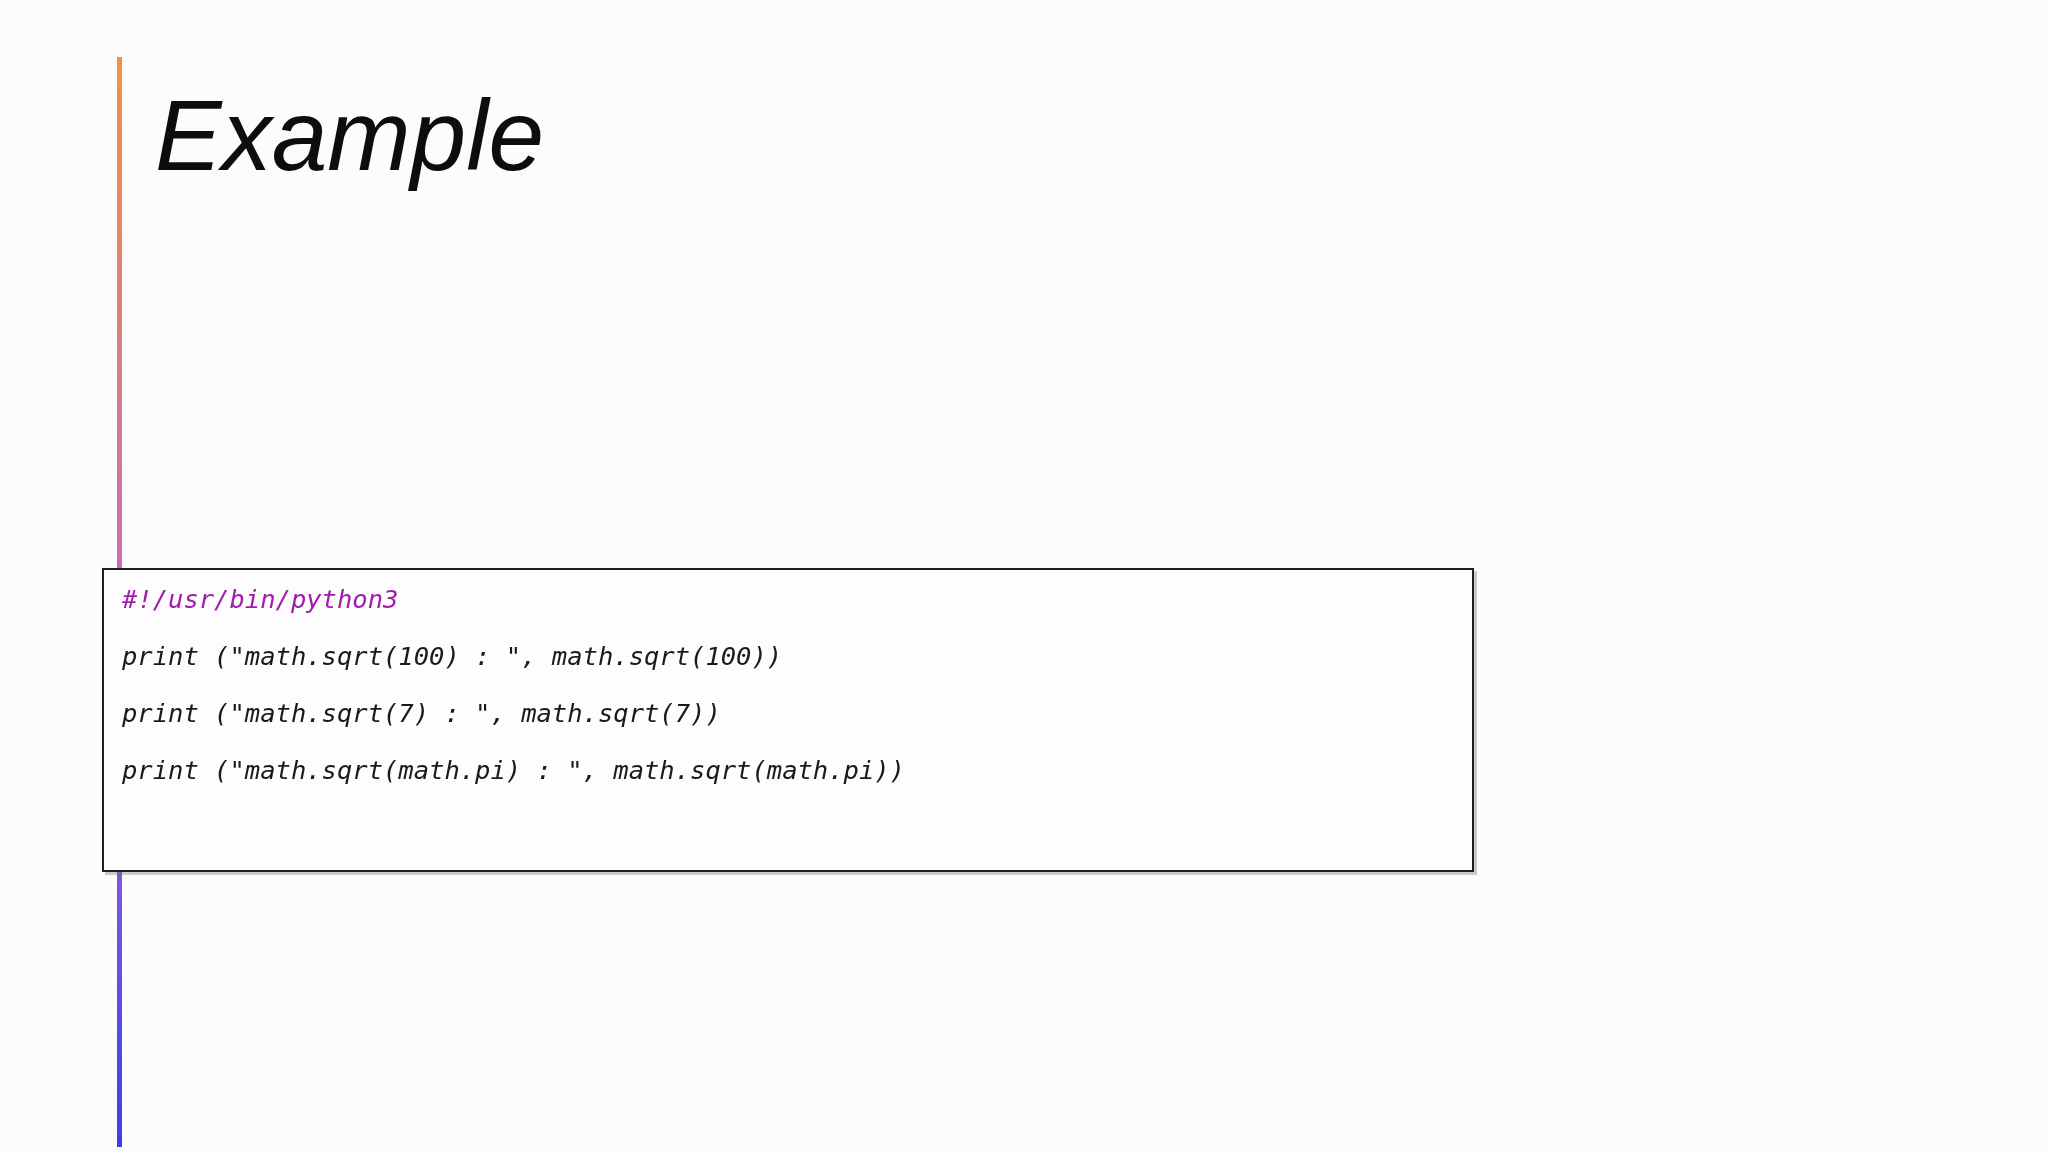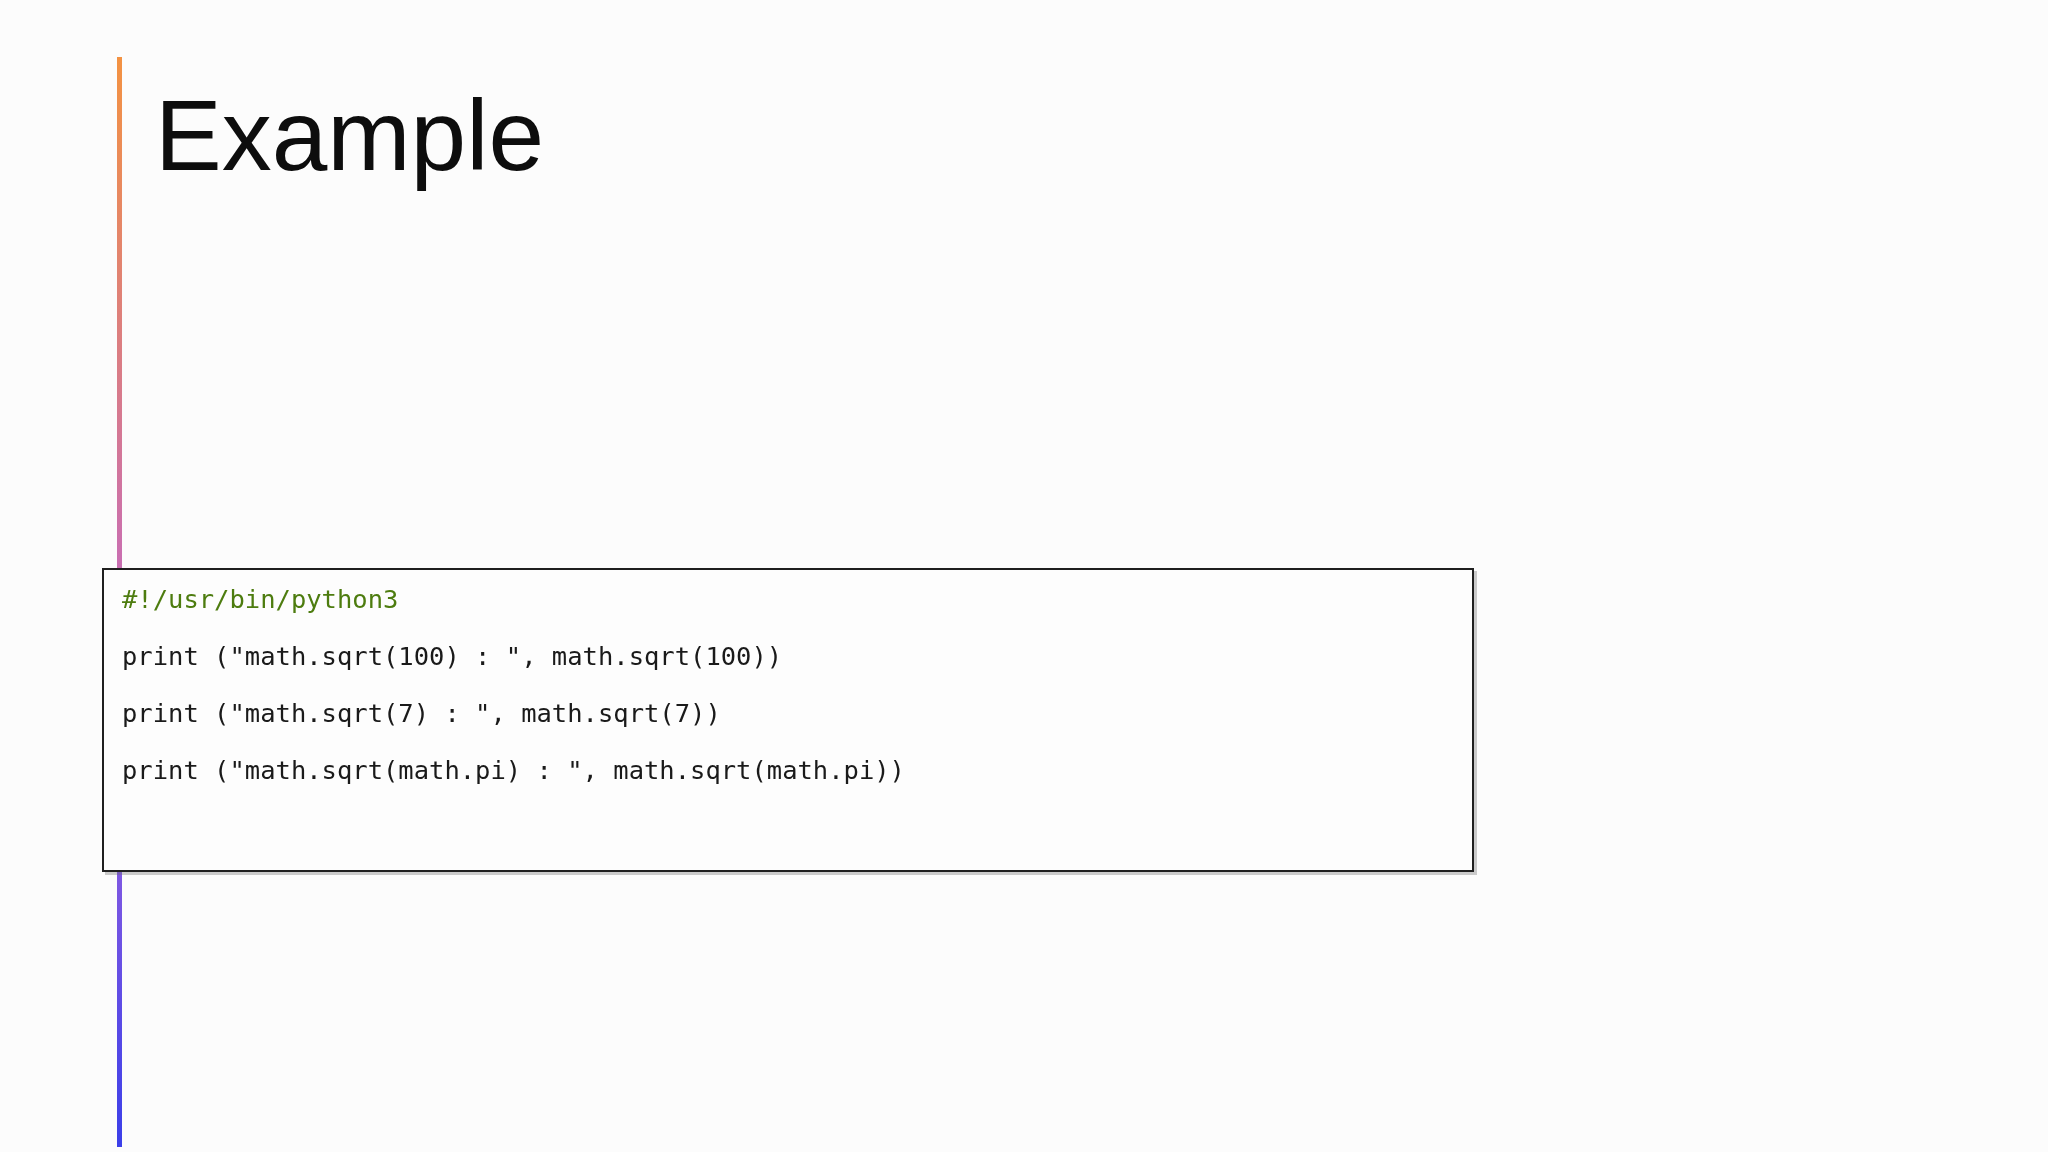--- a/index.html
+++ b/index.html
@@ -10,20 +10,21 @@
     width: 2048px;
     height: 1152px;
     background: #fcfcfc;
     overflow: hidden;
     font-family: "Liberation Sans", sans-serif;
   }
   .slide {
     position: relative;
     width: 2048px;
     height: 1152px;
+    font-style: italic;
   }
   .accent-line {
     position: absolute;
     left: 117px;
     top: 57px;
     width: 5px;
     height: 1090px;
     
     background: #f39242;
   }
@@ -63,19 +64,19 @@
 </head>
 <body>
 
 <div class="slide">
 
   <div class="accent-line" style="background: linear-gradient(rgb(243, 146, 66) 0%, rgb(202, 111, 176) 46%, rgb(126, 88, 226) 75%, rgb(59, 63, 233) 100%);"></div>
 
   <h1 class="title">Example</h1>
 
   <div class="code-box" style="border-color: rgb(31, 31, 31);">
-    <div class="code-line" style="color: #4d7c0f;">#!/usr/bin/python3</div>
+    <div class="code-line" style="color: #a21caf;">#!/usr/bin/python3</div>
     <div class="code-line" style="color: rgb(26, 26, 26);">print ("math.sqrt(100) : ", math.sqrt(100))</div>
     <div class="code-line" style="color: rgb(26, 26, 26);">print ("math.sqrt(7) : ", math.sqrt(7))</div>
     <div class="code-line" style="color: rgb(26, 26, 26);">print ("math.sqrt(math.pi) : ", math.sqrt(math.pi))</div>
   </div>
 
 </div>
 
 </body></html>

